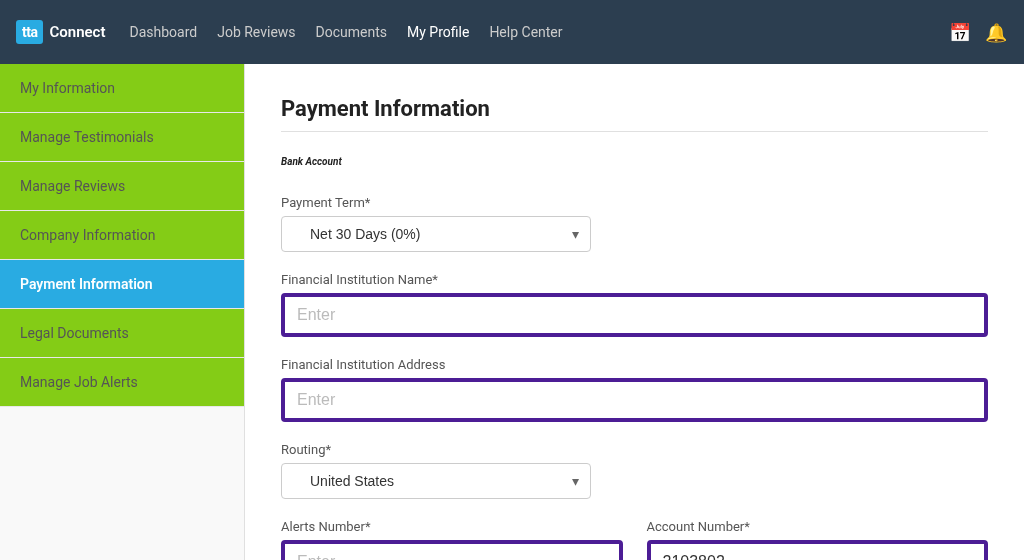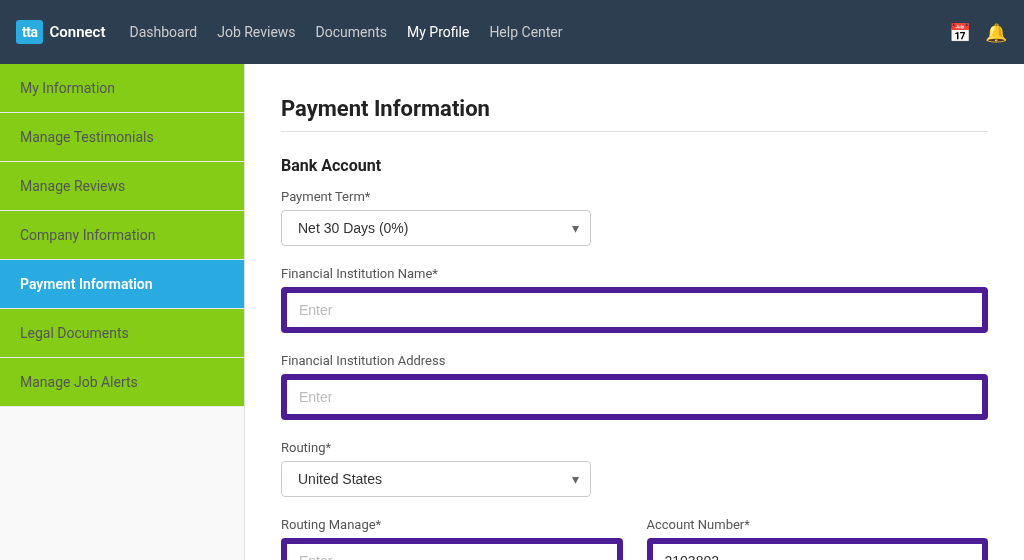--- a/index.html
+++ b/index.html
@@ -98,56 +98,57 @@
       font-weight: 700;
       color: #222;
       margin-bottom: 10px;
     }
     .divider {
       border: none;
       border-top: 1px solid #e0e0e0;
       margin-bottom: 24px;
     }
     .section-title {
-      font-size: 16px;
+      font-size: 10px;
       font-weight: 700;
       color: #222;
-      margin-bottom: 14px;
+      margin-bottom: 28px;
+      font-style: italic;
     }
 
     
     .form-group {
       margin-bottom: 20px;
     }
     .form-label {
       display: block;
       font-size: 13px;
       color: #555;
       margin-bottom: 6px;
     }
     .form-input {
       width: 100%;
       padding: 9px 12px;
-      border: 6px solid #4c1d95;
+      border: 4px solid #4c1d95;
       border-radius: 4px;
-      font-size: 14px;
+      font-size: 16px;
       color: #333;
       outline: none;
       background: white;
     }
     .form-input::placeholder {
       color: #bbb;
     }
     .form-select-wrapper {
       position: relative;
       width: 100%;
     }
     .form-select {
       width: 100%;
-      padding: 9px 36px 9px 16px;
+      padding: 9px 36px 9px 28px;
       border: 1px solid #ccc;
       border-radius: 4px;
       font-size: 14px;
       color: #333;
       background: white;
       appearance: none;
       -webkit-appearance: none;
       cursor: pointer;
       outline: none;
     }
@@ -250,21 +251,21 @@
       <label class="form-label">Routing*</label>
       <div class="form-select-wrapper country-wrapper">
         <select class="form-select">
           <option>United States</option>
         </select>
       </div>
     </div>
 
     <div class="form-row">
       <div class="form-group">
-        <label class="form-label">Routing Manage*</label>
+        <label class="form-label">Alerts Number*</label>
         <input class="form-input" type="text" placeholder="Enter" style="">
       </div>
       <div class="form-group">
         <label class="form-label">Account Number*</label>
         <input class="form-input" type="text" value="2103802" style="">
       </div>
     </div>
 
   </main>
 </div>

